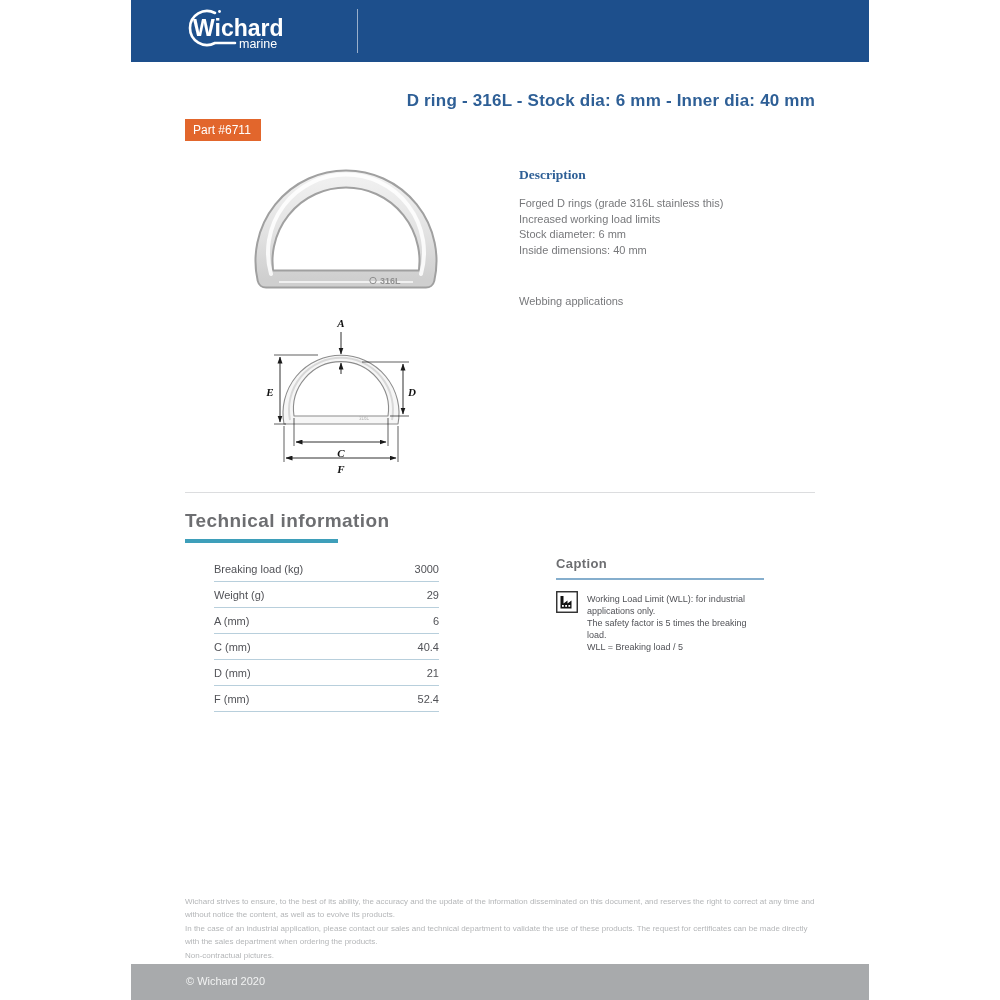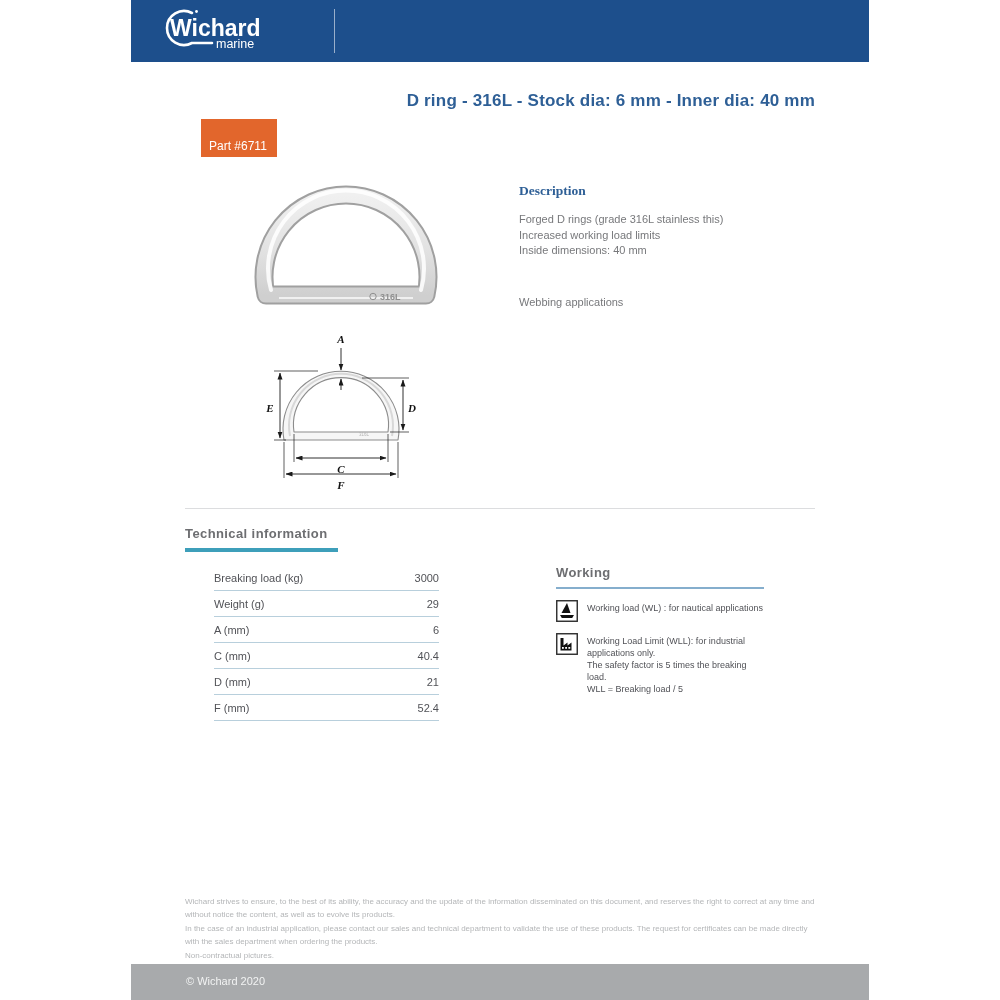--- a/index.html
+++ b/index.html
@@ -5,42 +5,42 @@
   html,body{margin:0;padding:0;}
   body{
     width:1000px;height:1000px;background:#ffffff;
     font-family:"Liberation Sans",sans-serif;
     -webkit-font-smoothing:antialiased;
     position:relative;overflow:hidden;
   }
   .canvas{width:738px;height:1000px;margin:0 auto;position:relative;background:#fff;}
 
   
-  .topbar{height:62px;background:#1d4f8c;display:flex;align-items:center;padding-left:25px;box-sizing:border-box;}
+  .topbar{height:62px;background:#1d4f8c;display:flex;align-items:center;padding-left:48px;box-sizing:border-box;}
   .logo-svg{display:block;}
   .topbar-divider{width:1px;height:44px;background:rgba(255,255,255,.55);margin-left:46px;}
 
   
   .content{padding:0 54px;box-sizing:border-box;}
   .page-title{color:#2e5f96;font-size:17px;font-weight:700;letter-spacing:.2px;margin:29px 0 0 0;text-align:right;}
-  .badge{display:inline-block;background:#e2662c;color:#ffffff;font-size:12px;padding:20px 10px 4px 8px;margin-top:8px;margin-left:16px;}
+  .badge{display:inline-block;background:#e2662c;color:#ffffff;font-size:12px;padding:4px 10px 4px 8px;margin-top:8px;}
 
   .product-row{display:flex;margin-top:16px;}
   .media-col{width:334px;flex:0 0 334px;}
   .photo-wrap{width:230px;margin-left:46px;}
   .diagram-wrap{width:150px;margin-left:81px;margin-top:10px;}
 
   .info-col{flex:1;padding-top:2px;}
   .sec-heading{color:#2e5f96;font-size:13.5px;font-weight:700;margin:8px 0 13px 0;font-family:Liberation Serif, serif;}
   .body-line{color:#77787b;font-size:11px;line-height:15.5px;}
   .apps-block{margin-top:36px;}
 
   .section-divider{border:none;border-top:1px solid #dcdddf;margin:12px 0 17px 0;}
 
-  .tech-heading{color:#6d6e71;font-size:13px;font-weight:600;letter-spacing:.4px;margin:0;}
+  .tech-heading{color:#6d6e71;font-size:19px;font-weight:600;letter-spacing:.4px;margin:0;}
   .teal-underline{width:153px;height:4px;background:#3e9fba;margin-top:7px;}
 
   .tech-row{display:flex;margin-top:13px;}
   .tech-table{border-collapse:collapse;width:225px;margin-left:29px;font-size:11px;color:#515257;}
   .tech-table tr{border-bottom:1px solid #b8cfdc;}
   .tech-table td{padding:6.5px 0;}
   .tech-table td.val{text-align:right;}
 
   .caption-col{margin-left:117px;width:210px;}
   .caption-heading{color:#6d6e71;font-size:13px;font-weight:600;letter-spacing:.4px;margin:0;}
@@ -139,20 +139,21 @@
             <line x1="20" y1="142" x2="130" y2="142" stroke="#1a1a1a" stroke-width="0.9" marker-start="url(#as)" marker-end="url(#ae)"></line>
             <text x="75" y="157" font-size="11" font-style="italic" font-weight="bold" fill="#111" text-anchor="middle" font-family="Liberation Serif, serif">F</text>
           </svg>
         </div>
       </div>
 
       <div class="info-col">
         <h2 class="sec-heading">Description</h2>
         <div class="body-line">Forged D rings (grade 316L stainless this)</div>
         <div class="body-line">Increased working load limits</div>
+        <div class="body-line">Stock diameter: 6 mm</div>
         <div class="body-line">Inside dimensions: 40 mm</div>
 
         <div class="apps-block">
           <div class="body-line">Webbing applications</div>
         </div>
       </div>
     </div>
 
     <hr class="section-divider">
 
@@ -184,36 +185,23 @@
               <td class="val">21</td>
             </tr>
             <tr>
               <td>F (mm)</td>
               <td class="val">52.4</td>
             </tr>
           </tbody>
         </table>
 
         <div class="caption-col">
-          <h3 class="caption-heading">Working</h3>
+          <h3 class="caption-heading">Caption</h3>
           <div class="caption-underline"></div>
 
-          <div class="caption-item">
-            <span class="caption-icon">
-              <svg width="22" height="22" viewBox="0 0 22 22">
-                <rect x="0.75" y="0.75" width="20.5" height="20.5" fill="#ffffff" stroke="#2b2b2b" stroke-width="1.4"></rect>
-                <polygon points="11,3 5.5,13 14.5,13" fill="#111"></polygon>
-                <path d="M4 15 h14 l-1.8 3 H5.8 Z" fill="#111"></path>
-                <line x1="4" y1="14.2" x2="18" y2="14.2" stroke="#ffffff" stroke-width="0.8"></line>
-              </svg>
-            </span>
-            <div class="caption-text">
-              <p class="cap-line">Working load (WL) : for nautical applications</p>
-            </div>
-          </div>
 
           <div class="caption-item">
             <span class="caption-icon">
               <svg width="22" height="22" viewBox="0 0 22 22">
                 <rect x="0.75" y="0.75" width="20.5" height="20.5" fill="#ffffff" stroke="#2b2b2b" stroke-width="1.4"></rect>
                 <path d="M4.5 17.5 V5 h3 v7.5 l4 -3 v3 l4 -3 v8 Z" fill="#111"></path>
                 <rect x="9.2" y="14" width="1.8" height="1.8" fill="#ffffff"></rect>
                 <rect x="12.4" y="14" width="1.8" height="1.8" fill="#ffffff"></rect>
                 <rect x="6" y="14" width="1.8" height="1.8" fill="#ffffff"></rect>
               </svg>

